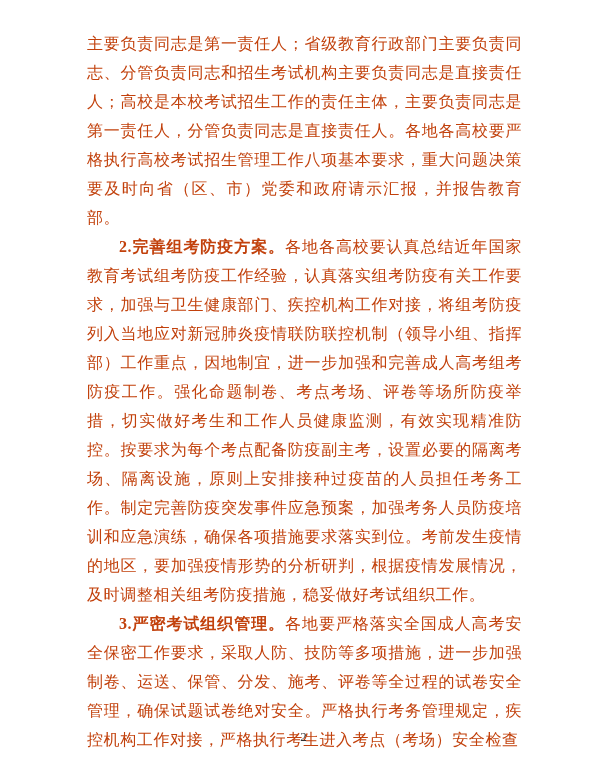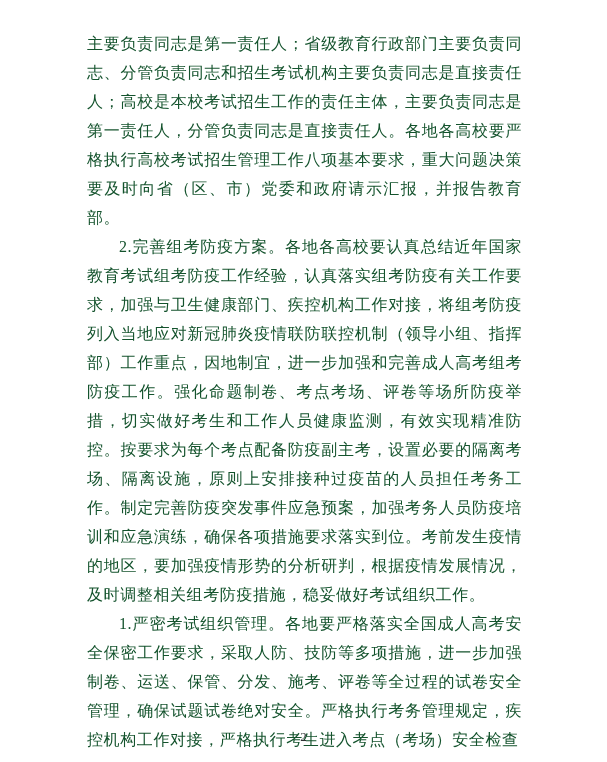--- a/index.html
+++ b/index.html
@@ -17,47 +17,47 @@
   }
   .text-block {
     position: absolute;
     left: 87px;
     top: 29px;
     width: 435px;
     font-family: "Liberation Serif", "DejaVu Serif", serif;
     font-size: 16px;
     line-height: 29px;
     letter-spacing: 0.6px;
-    color: #14532d;
+    color: #c2410c;
     text-align: justify;
   }
   .text-block p {
     margin: 0;
     padding: 0;
   }
   .text-block p.indented {
     text-indent: 2em;
   }
   .para-heading {
-    font-weight: normal;
+    font-weight: bold;
   }
   .page-number {
     position: absolute;
     left: 0;
     right: 0;
     bottom: 17px;
     text-align: center;
     font-family: "Liberation Serif", "DejaVu Serif", serif;
     font-size: 13px;
     color: #2f3133;
   }
 </style>
 </head>
 <body>
 
 <div class="page">
   <div class="text-block">
     <p><span>主要负责同志是第一责任人；省级教育行政部门主要负责同志、分管负责同志和招生考试机构主要负责同志是直接责任人；高校是本校考试招生工作的责任主体，主要负责同志是第一责任人，分管负责同志是直接责任人。各地各高校要严格执行高校考试招生管理工作八项基本要求，重大问题决策要及时向省（区、市）党委和政府请示汇报，并报告教育部。</span></p>
     <p class="indented"><span class="para-heading">2.完善组考防疫方案。</span><span>各地各高校要认真总结近年国家教育考试组考防疫工作经验，认真落实组考防疫有关工作要求，加强与卫生健康部门、疾控机构工作对接，将组考防疫列入当地应对新冠肺炎疫情联防联控机制（领导小组、指挥部）工作重点，因地制宜，进一步加强和完善成人高考组考防疫工作。强化命题制卷、考点考场、评卷等场所防疫举措，切实做好考生和工作人员健康监测，有效实现精准防控。按要求为每个考点配备防疫副主考，设置必要的隔离考场、隔离设施，原则上安排接种过疫苗的人员担任考务工作。制定完善防疫突发事件应急预案，加强考务人员防疫培训和应急演练，确保各项措施要求落实到位。考前发生疫情的地区，要加强疫情形势的分析研判，根据疫情发展情况，及时调整相关组考防疫措施，稳妥做好考试组织工作。</span></p>
-    <p class="indented"><span class="para-heading">1.严密考试组织管理。</span><span>各地要严格落实全国成人高考安全保密工作要求，采取人防、技防等多项措施，进一步加强制卷、运送、保管、分发、施考、评卷等全过程的试卷安全管理，确保试题试卷绝对安全。严格执行考务管理规定，疾控机构工作对接，严格执行考生进入考点（考场）安全检查</span></p>
+    <p class="indented"><span class="para-heading">3.严密考试组织管理。</span><span>各地要严格落实全国成人高考安全保密工作要求，采取人防、技防等多项措施，进一步加强制卷、运送、保管、分发、施考、评卷等全过程的试卷安全管理，确保试题试卷绝对安全。严格执行考务管理规定，疾控机构工作对接，严格执行考生进入考点（考场）安全检查</span></p>
   </div>
   <div class="page-number">2</div>
 </div>
 
 </body></html>

